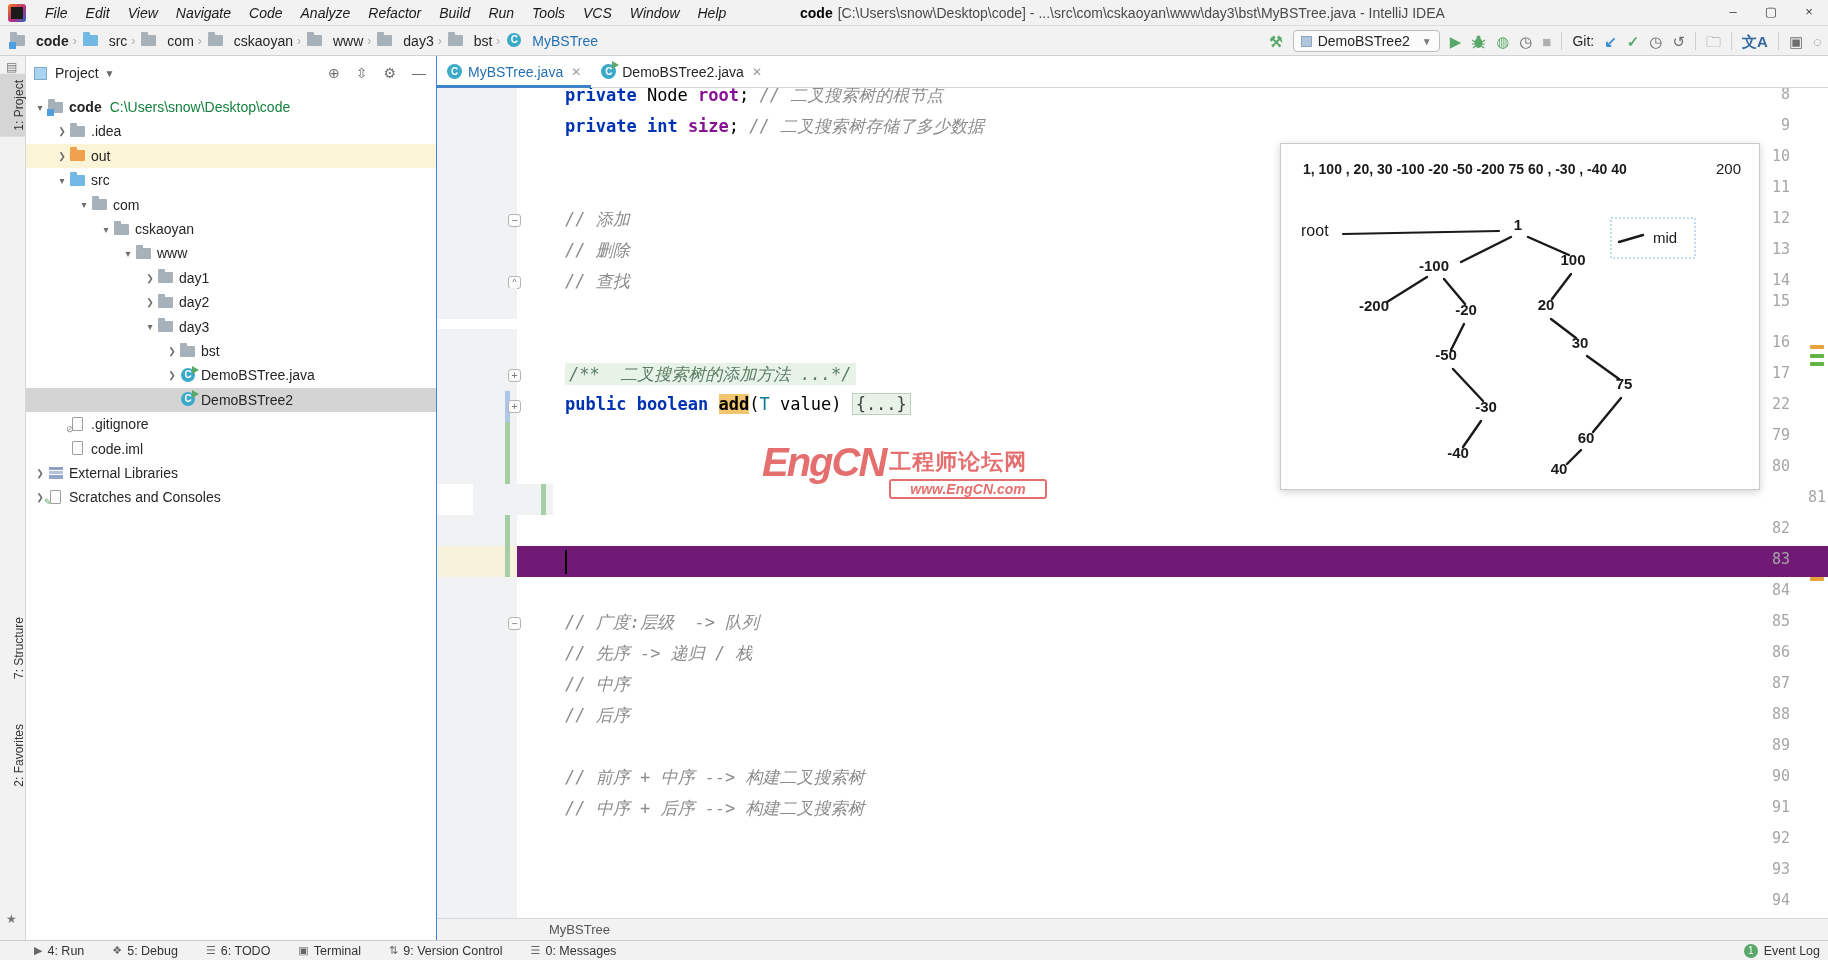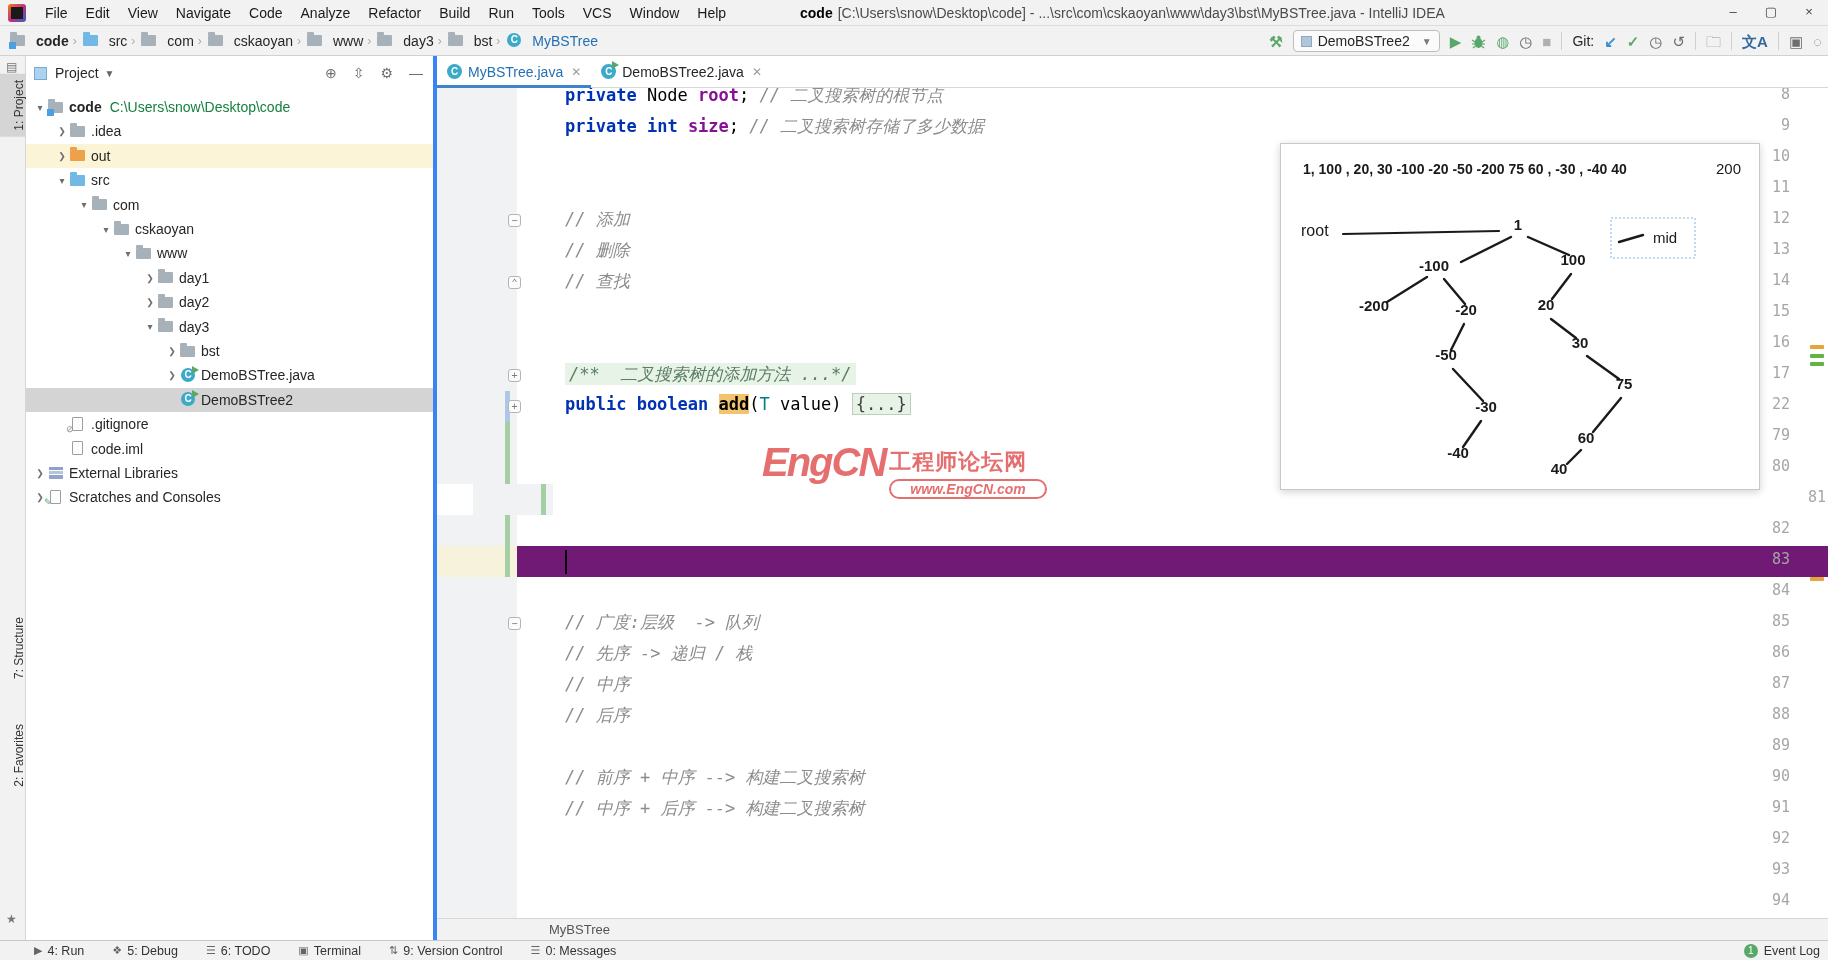--- a/index.html
+++ b/index.html
@@ -38,21 +38,21 @@
   
   #stripe { position:absolute; left:0; top:56px; width:26px; height:884px; background:#F2F2F2;
             border-right:1px solid #D6D6D6; }
   .vtab { position:absolute; left:0; width:26px; writing-mode:vertical-lr; transform:rotate(180deg);
           font-size:12px; color:#333; text-align:center; padding:6px 0; }
   .vtab.active { background:#D5D5D5; }
   .stripe-ic { position:absolute; left:6px; font-size:12px; color:#777; }
 
   
   #project { position:absolute; left:26px; top:56px; width:411px; height:884px; background:#FFF;
-             border-right:4px solid #3b82f6; }
+             border-right:1px solid #3b82f6; }
   #project-header { height:34px; display:flex; align-items:center; padding:0 8px; }
   #project-header .pv-ic { width:13px; height:13px; background:#A9D3F1; border:1px solid #7FA9C9; margin-right:8px; }
   #project-header .title { font-size:14px; color:#262626; }
   #project-header .chev { font-size:10px; color:#666; margin-left:6px; }
   #project-header .hdr-icons { position:absolute; right:10px; display:flex; gap:16px; color:#6E6E6E; font-size:14px; }
   #tree { position:absolute; left:0; top:36px; right:0; bottom:0; overflow:hidden; }
   .trow { position:absolute; left:0; width:411px; height:24px; display:flex; align-items:center; white-space:nowrap; }
   .trow.sel { background:#D4D4D4; }
   .trow.hl { background:#FBF4D7; }
   .t-chev { width:12px; font-size:10px; color:#6E6E6E; text-align:center; flex:none; }
@@ -114,21 +114,21 @@
   #editor-crumb { position:absolute; left:437px; top:918px; width:1391px; height:22px; background:#F2F2F2;
                   border-top:1px solid #D6D6D6; line-height:21px; color:#555; padding-left:112px; font-size:13px; }
 
   
   #watermark { position:absolute; left:762px; top:443px; display:flex; align-items:flex-start; gap:4px;
                opacity:.82; pointer-events:none; }
   #wm-brand { font-size:40px; font-weight:bold; font-style:italic; color:#E04F4F; letter-spacing:-2px; line-height:.95; }
   #wm-right { display:flex; flex-direction:column; gap:2px; margin-top:4px; }
   #wm-cn { font-size:22px; font-weight:bold; color:#E04F4F; letter-spacing:1px; }
   #wm-url { font-size:14px; font-weight:bold; font-style:italic; color:#E04F4F; border:2px solid #E04F4F;
-            border-radius:10px; padding:0 19px; text-align:center; }
+            border-radius:3px; padding:0 19px; text-align:center; }
 
   
   #diagram { position:absolute; left:1280px; top:143px; width:480px; height:347px; background:#FFF;
              border:1px solid #C9C9C9; box-shadow:0 2px 8px rgba(0,0,0,.18); }
 
   
   #statusbar { position:absolute; left:0; top:940px; width:1828px; height:20px; background:#F2F2F2;
                border-top:1px solid #C9C9C9; display:flex; align-items:center; font-size:12.5px; color:#333; }
   .sb-item { display:flex; align-items:center; gap:5px; margin-right:28px; white-space:nowrap; }
   .sb-item .ic { font-size:11px; color:#666; }
@@ -139,21 +139,21 @@
 
   .svg-ic { display:block; }
 </style>
 </head>
 <body>
 
 <div id="app">
 
   <div id="menubar">
     <div id="logo"></div>
-    <div id="menu-items" style="display: flex;">
+    <div id="menu-items" style="display: flex; font-style: italic;">
         <div class="menu-item">File</div>
         <div class="menu-item">Edit</div>
         <div class="menu-item">View</div>
         <div class="menu-item">Navigate</div>
         <div class="menu-item">Code</div>
         <div class="menu-item">Analyze</div>
         <div class="menu-item">Refactor</div>
         <div class="menu-item">Build</div>
         <div class="menu-item">Run</div>
         <div class="menu-item">Tools</div>
@@ -457,21 +457,21 @@
           <span class="gut"></span>
           <span class="gnum">13</span>
           <span class="ctext"><span class="tk-c">// 删除</span></span>
         </div>
         <div class="crow" style="top: 179px;">
           <span class="gut"></span>
           <span class="gnum">14</span>
           <span class="gfold">⌃</span>
           <span class="ctext"><span class="tk-c">// 查找</span></span>
         </div>
-        <div class="crow" style="top: 210px;">
+        <div class="crow" style="top: 200px;">
           <span class="gut"></span>
           <span class="gnum">15</span>
           <span class="ctext"></span>
         </div>
         <div class="crow" style="top: 241px;">
           <span class="gut"></span>
           <span class="gnum">16</span>
           <span class="ctext"></span>
         </div>
         <div class="crow" style="top: 272px;">

